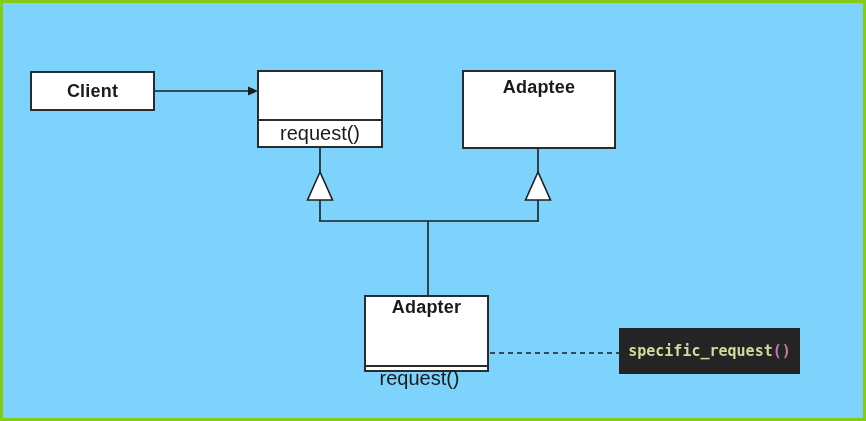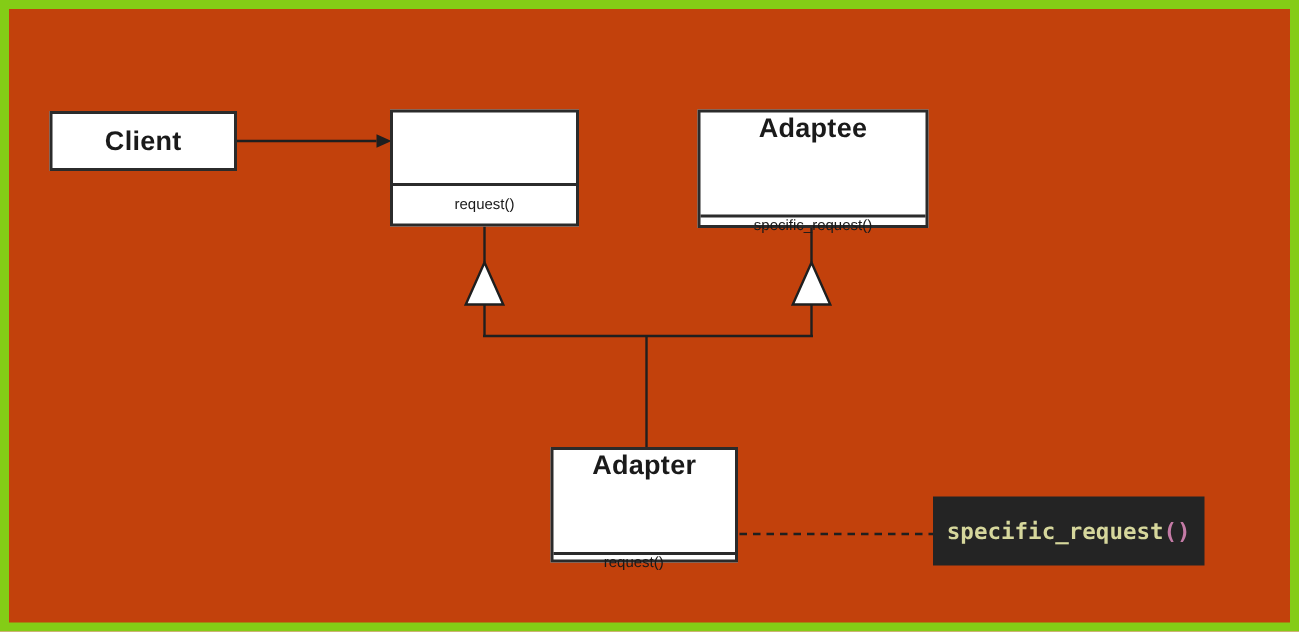--- a/index.html
+++ b/index.html
@@ -1,41 +1,41 @@
 <!DOCTYPE html>
 <html><head>
 <meta charset="utf-8">
 <style>
   html,body{margin:0;padding:0;background:#ffffff;}
   #canvas{
     position:relative;
     width:866px;height:421px;
     box-sizing:border-box;
-    border:6px solid #84cc16;
-    background:#c2410c;
+    border:3px solid #84cc16;
+    background:#7dd3fc;
     font-family:"Liberation Sans", sans-serif;
     overflow:hidden;
   }
   .uml-box{
     position:absolute;
     box-sizing:border-box;
     background:#ffffff;
     border:2px solid #2b2b2b;
     display:flex;
     flex-direction:column;
   }
   .uml-header{
     display:flex;align-items:center;justify-content:center;
     font-weight:bold;font-size:18px;color:#1a1a1a;
     letter-spacing:0.2px;
   }
   .uml-method{
     display:flex;align-items:center;justify-content:center;
     border-top:2px solid #2b2b2b;
-    font-size:10px;color:#1a1a1a;
+    font-size:20px;color:#1a1a1a;
     flex:1;
     margin-top:47px;
   }
   
   #box-client{left:27px;top:68px;width:125px;height:40px;}
   #box-client .uml-header{flex:1;}
   #box-target{left:254px;top:67px;width:126px;height:78px;}
   #box-target .uml-header{height:37px;}
   #box-adaptee{left:459px;top:67px;width:154px;height:79px;}
   #box-adaptee .uml-header{height:30px;}
@@ -88,21 +88,20 @@
   <div class="uml-box" id="box-client">
     <div class="uml-header">Client</div>
   </div>
 
   <div class="uml-box" id="box-target">
     <div class="uml-method">request()</div>
   </div>
 
   <div class="uml-box" id="box-adaptee">
     <div class="uml-header">Adaptee</div>
-    <div class="uml-method">specific_request()</div>
   </div>
 
   <div class="uml-box" id="box-adapter">
     <div class="uml-header">Adapter</div>
     <div class="uml-method">request()</div>
   </div>
 
   <div id="code-callout">
     <span class="fn-name">specific_request</span>
       <span class="fn-parens">()</span>

